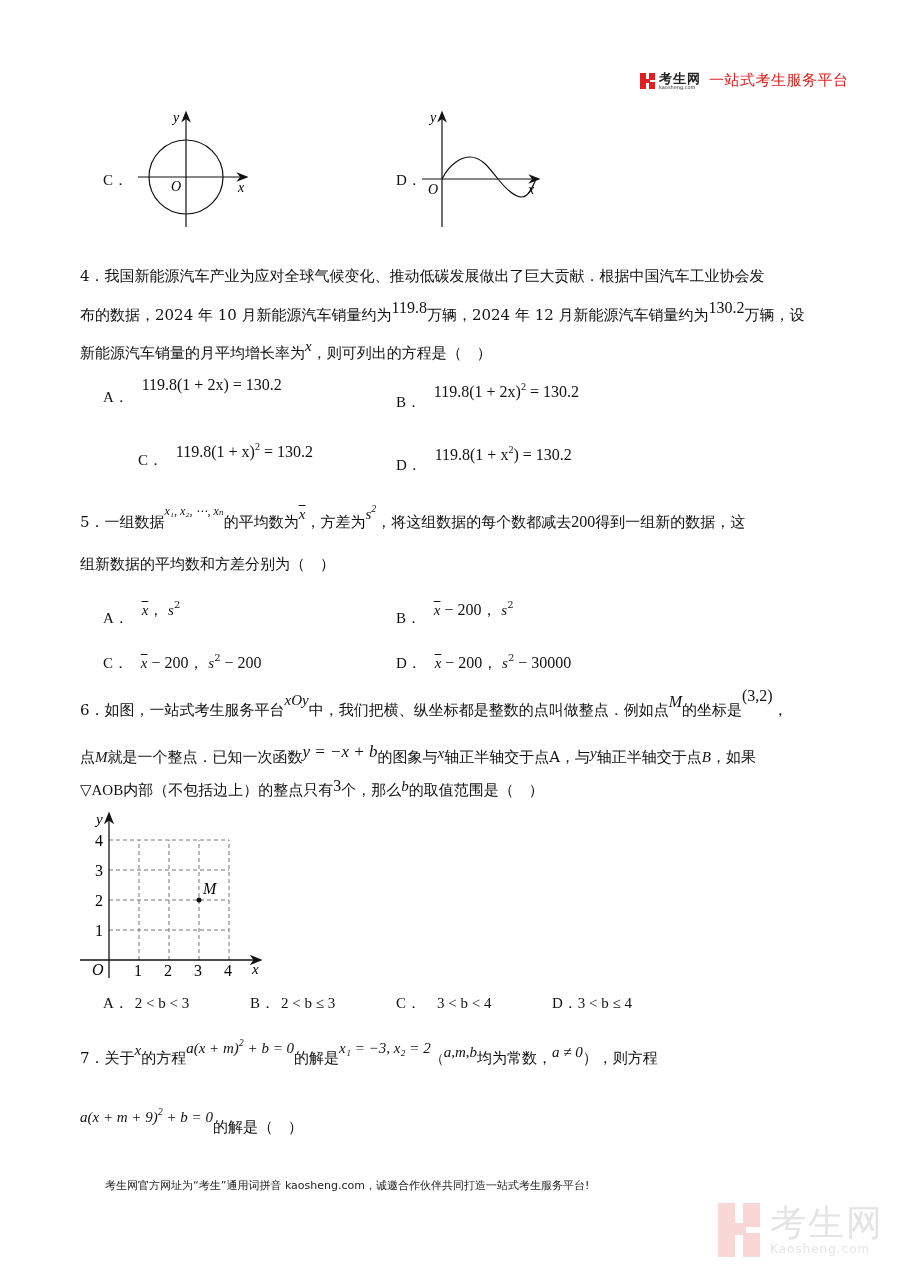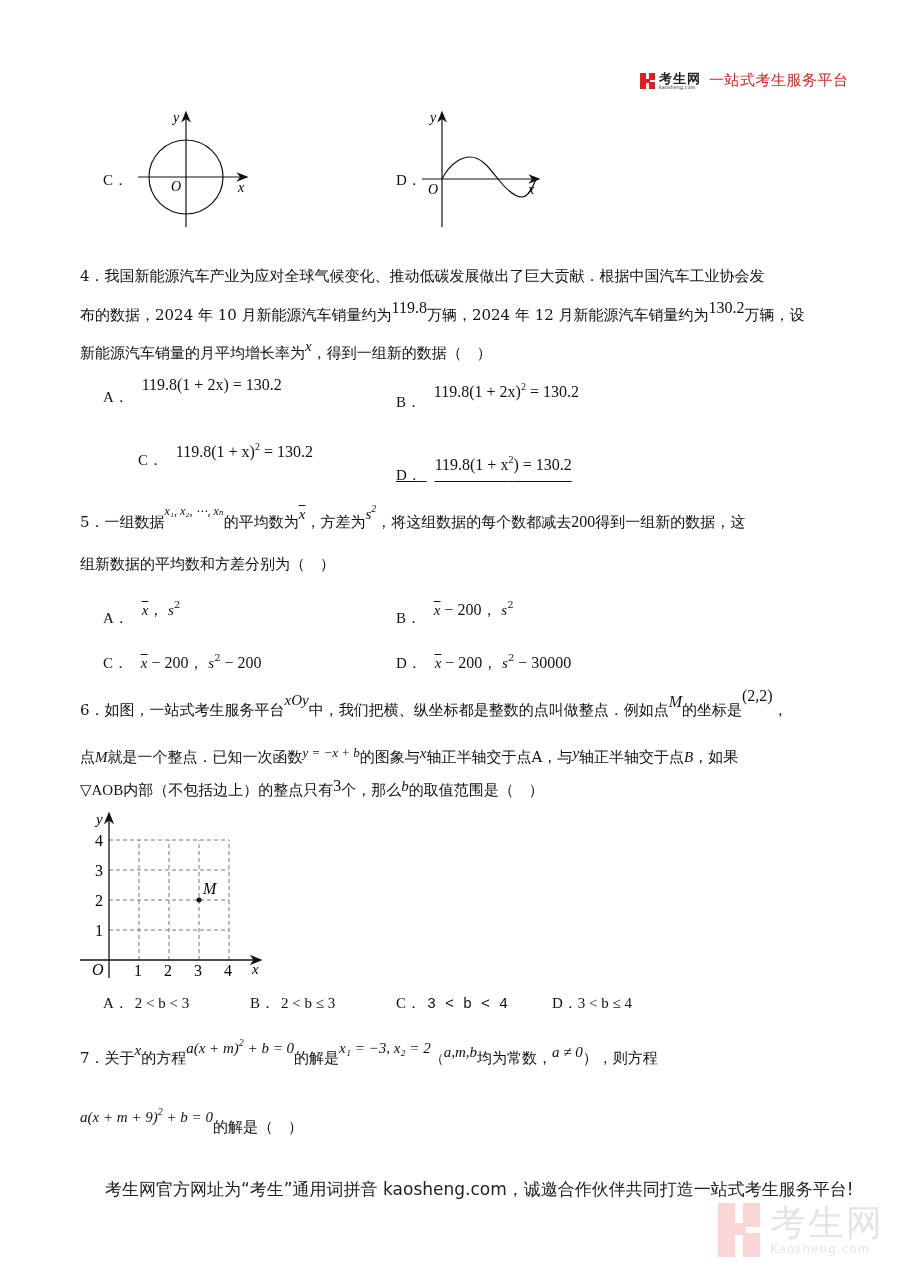--- a/index.html
+++ b/index.html
@@ -23,21 +23,21 @@
   .logo-mark .b1 { position: absolute; left: 0; top: 0; width: 6px; height: 16px; background: #e02020; }
   .logo-mark .b2 { position: absolute; left: 9px; top: 0; width: 6px; height: 7px; background: #e02020; }
   .logo-mark .b3 { position: absolute; left: 9px; top: 9px; width: 6px; height: 7px; background: #e02020; }
   .logo-mark .b4 { position: absolute; left: 5px; top: 6px; width: 5px; height: 4px; background: #e02020; }
   .logo-text { display: flex; flex-direction: column; line-height: 1; }
   .logo-cn { font-family: "DejaVu Sans", sans-serif; font-size: 13px; font-weight: bold; color: #222; letter-spacing: 1px; }
   .logo-en { font-family: "DejaVu Sans", sans-serif; font-size: 5px; color: #333; }
   .logo-slogan { font-family: Liberation Sans, sans-serif; font-size: 15px; color: #e02020; margin-left: 8px; letter-spacing: 0.5px; }
 
   
-  .footer { left: 105px; top: 1178px; font-family: "DejaVu Sans", "Liberation Sans", sans-serif; font-size: 17px; color: #222; white-space: nowrap; }
+  .footer { left: 105px; top: 1178px; font-family: "DejaVu Sans", "Liberation Sans", sans-serif; font-size: 11px; color: #222; white-space: nowrap; }
   .wm { left: 718px; top: 1203px; display: flex; align-items: center; opacity: 0.55; }
   .wm-mark { width: 44px; height: 54px; position: relative; margin-right: 8px; }
   .wm-mark .b1 { position: absolute; left: 0; top: 0; width: 17px; height: 54px; background: #f6b8b8; }
   .wm-mark .b2 { position: absolute; left: 25px; top: 0; width: 17px; height: 24px; background: #f6b8b8; }
   .wm-mark .b3 { position: absolute; left: 25px; top: 30px; width: 17px; height: 24px; background: #f6b8b8; }
   .wm-mark .b4 { position: absolute; left: 14px; top: 20px; width: 14px; height: 12px; background: #f6b8b8; }
   .wm-text { display: flex; flex-direction: column; }
   .wm-cn { font-family: "DejaVu Sans", sans-serif; font-size: 36px; color: #cfcfcf; line-height: 38px; letter-spacing: 2px; }
   .wm-en { font-family: "DejaVu Sans", sans-serif; font-size: 12px; color: #cfcfcf; letter-spacing: 1px; }
 
@@ -85,36 +85,36 @@
   <text x="10" y="17" font-size="14" font-style="italic">y</text>
 </svg>
 
 <div class="abs txt" style="left:80px; top:266px;">
   <span>4．</span><span>我国新能源汽车产业为应对全球气候变化、推动低碳发展做出了巨大贡献．根据中国汽车工业协会发</span>
 </div>
 <div class="abs txt" style="left:80px; top:305px;">
   <span>布的数据，2024 年 10 月新能源汽车销量约为</span><span class="num raised">119.8</span><span>万辆，2024 年 12 月新能源汽车销量约为</span><span class="num raised">130.2</span><span>万辆，设</span>
 </div>
 <div class="abs txt" style="left:80px; top:343px;">
-  <span>新能源汽车销量的月平均增长率为</span><span class="math raised">x</span><span>，得到一组新的数据（　）</span>
+  <span>新能源汽车销量的月平均增长率为</span><span class="math raised">x</span><span>，则可列出的方程是（　）</span>
 </div>
 
 <div class="abs txt" style="left:103px; top:387px;">
   <span class="opt-label">A．</span>
   <span class="num" style="position:relative; top:-12px; margin-left:8px;">119.8(1 + 2x) = 130.2</span>
 </div>
 <div class="abs txt" style="left:396px; top:387px;">
   <span class="opt-label">B．</span>
   <span class="num" style="position:relative; top:-10px; margin-left:8px;"><span>119.8(1 + 2x)</span><span class="sup">2</span><span> = 130.2</span></span>
 </div>
 <div class="abs txt" style="left:103px; top:445px;margin-left:35px;">
   <span class="opt-label">C．</span>
   <span class="num" style="position:relative; top:-8px; margin-left:8px;"><span>119.8(1 + x)</span><span class="sup">2</span><span> = 130.2</span></span>
 </div>
-<div class="abs txt" style="left:396px; top:460px;text-decoration:underline;">
+<div class="abs txt" style="left:396px; top:450px;">
   <span class="opt-label">D．</span>
   <span class="num" style="position:relative; top:-10px; margin-left:8px;"><span>119.8(1 + x</span><span class="sup">2</span><span>) = 130.2</span></span>
 </div>
 
 <div class="abs txt" style="left:80px; top:507px;">
   <span>5．</span><span>一组数据</span><span class="math" style="font-size:12px; position:relative; top:-12px;">x₁, x₂, ⋯, xₙ</span><span>的平均数为</span><span class="math overline" style="position:relative; top:-8px;">x</span><span>，方差为</span><span class="math" style="position:relative; top:-8px;"><span>s</span><span class="sup">2</span></span><span>，将这组数据的每个数都减去</span><span class="num">200</span><span>得到一组新的数据，这</span>
 </div>
 <div class="abs txt" style="left:80px; top:554px;">组新数据的平均数和方差分别为（　）</div>
 
 <div class="abs txt" style="left:103px; top:603px;">
@@ -128,24 +128,24 @@
 <div class="abs txt" style="left:103px; top:648px;">
   <span class="opt-label">C．</span>
   <span style="margin-left:8px;"><span class="math overline">x</span><span class="num"> − 200</span>，&nbsp;<span class="math">s</span><span class="sup">2</span><span class="num"> − 200</span></span>
 </div>
 <div class="abs txt" style="left:396px; top:648px;">
   <span class="opt-label">D．</span>
   <span style="margin-left:8px;"><span class="math overline">x</span><span class="num"> − 200</span>，&nbsp;<span class="math">s</span><span class="sup">2</span><span class="num"> − 30000</span></span>
 </div>
 
 <div class="abs txt" style="left:80px; top:700px;">
-  <span>6．</span><span>如图，一站式考生服务平台</span><span class="math" style="position:relative; top:-10px;">xOy</span><span>中，我们把横、纵坐标都是整数的点叫做整点．例如点</span><span class="math" style="position:relative; top:-8px; font-size:16px;">M</span><span>的坐标是</span><span class="num" style="position:relative; top:-14px;">(2,2)</span><span>，</span>
+  <span>6．</span><span>如图，一站式考生服务平台</span><span class="math" style="position:relative; top:-10px;">xOy</span><span>中，我们把横、纵坐标都是整数的点叫做整点．例如点</span><span class="math" style="position:relative; top:-8px; font-size:16px;">M</span><span>的坐标是</span><span class="num" style="position:relative; top:-14px;">(3,2)</span><span>，</span>
 </div>
 <div class="abs txt" style="left:80px; top:747px;">
-  <span>点</span><span class="math">M</span><span>就是一个整点．已知一次函数</span><span class="math" style="position:relative; top:-5px; font-size:13px;text-align:right;">y = −x + b</span><span>的图象与</span><span class="math" style="position:relative; top:-4px;">x</span><span>轴正半轴交于点A，与</span><span class="math" style="position:relative; top:-4px;">y</span><span>轴正半轴交于点</span><span class="math">B</span><span>，如果</span>
+  <span>点</span><span class="math">M</span><span>就是一个整点．已知一次函数</span><span class="math" style="position:relative; top:-5px; font-size:17px;text-align:right;">y = −x + b</span><span>的图象与</span><span class="math" style="position:relative; top:-4px;">x</span><span>轴正半轴交于点A，与</span><span class="math" style="position:relative; top:-4px;">y</span><span>轴正半轴交于点</span><span class="math">B</span><span>，如果</span>
 </div>
 <div class="abs txt" style="left:80px; top:780px;">
   <span class="math" style="font-style:normal;">▽AOB</span><span>内部（不包括边上）的整点只有</span><span class="num" style="position:relative; top:-4px;">3</span><span>个，那么</span><span class="math" style="position:relative; top:-4px;">b</span><span>的取值范围是（　）</span>
 </div>
 
 <svg class="abs" style="left:78px; top:808px;" width="190" height="175">
   <defs>
     <marker id="arr2" markerWidth="10" markerHeight="8" refX="8" refY="4" orient="auto">
       <path d="M0,0 L10,4 L0,8 L3,4 z" fill="#111"></path>
     </marker>
@@ -178,21 +178,21 @@
   <text x="18" y="16" font-size="15" font-style="italic">y</text>
 </svg>
 
 <div class="abs txt" style="left:103px; top:993px;">
   <span class="opt-label">A．</span><span class="math" style="font-style:normal; margin-left:6px;">2 &lt; b &lt; 3</span>
 </div>
 <div class="abs txt" style="left:238px; top:993px;margin-left:12px;">
   <span class="opt-label">B．</span><span class="math" style="font-style:normal; margin-left:6px;">2 &lt; b ≤ 3</span>
 </div>
 <div class="abs txt" style="left:396px; top:993px;">
-  <span class="opt-label">C．</span><span class="math" style="font-style:normal; margin-left:6px;font-family:Liberation Mono, monospace;">3 &lt; b &lt; 4</span>
+  <span class="opt-label">C．</span><span class="math" style="font-style:normal; margin-left:16px;">3 &lt; b &lt; 4</span>
 </div>
 <div class="abs txt" style="left:552px; top:993px;">
   <span class="opt-label">D．</span><span class="math" style="font-style:normal; ">3 &lt; b ≤ 4</span>
 </div>
 
 <div class="abs txt" style="left:80px; top:1043px;">
   <span>7．</span><span>关于</span><span class="math" style="position:relative; top:-8px;">x</span><span>的方程</span><span class="math" style="position:relative; top:-10px;"><span>a(x + m)</span><span class="sup">2</span><span> + b = 0</span></span><span>的解是</span><span class="math" style="position:relative; top:-10px;">x₁ = −3, x₂ = 2</span><span style="font-size:13px;">（</span><span class="math" style="position:relative; top:-6px;">a,m,b</span><span>均为常数，</span><span class="math" style="position:relative; top:-6px;">a ≠ 0</span><span>），则方程</span>
 </div>
 <div class="abs txt" style="left:80px; top:1112px;">
   <span class="math" style="position:relative; top:-10px;"><span>a(x + m + 9)</span><span class="sup">2</span><span> + b = 0</span></span><span>的解是（　）</span>

